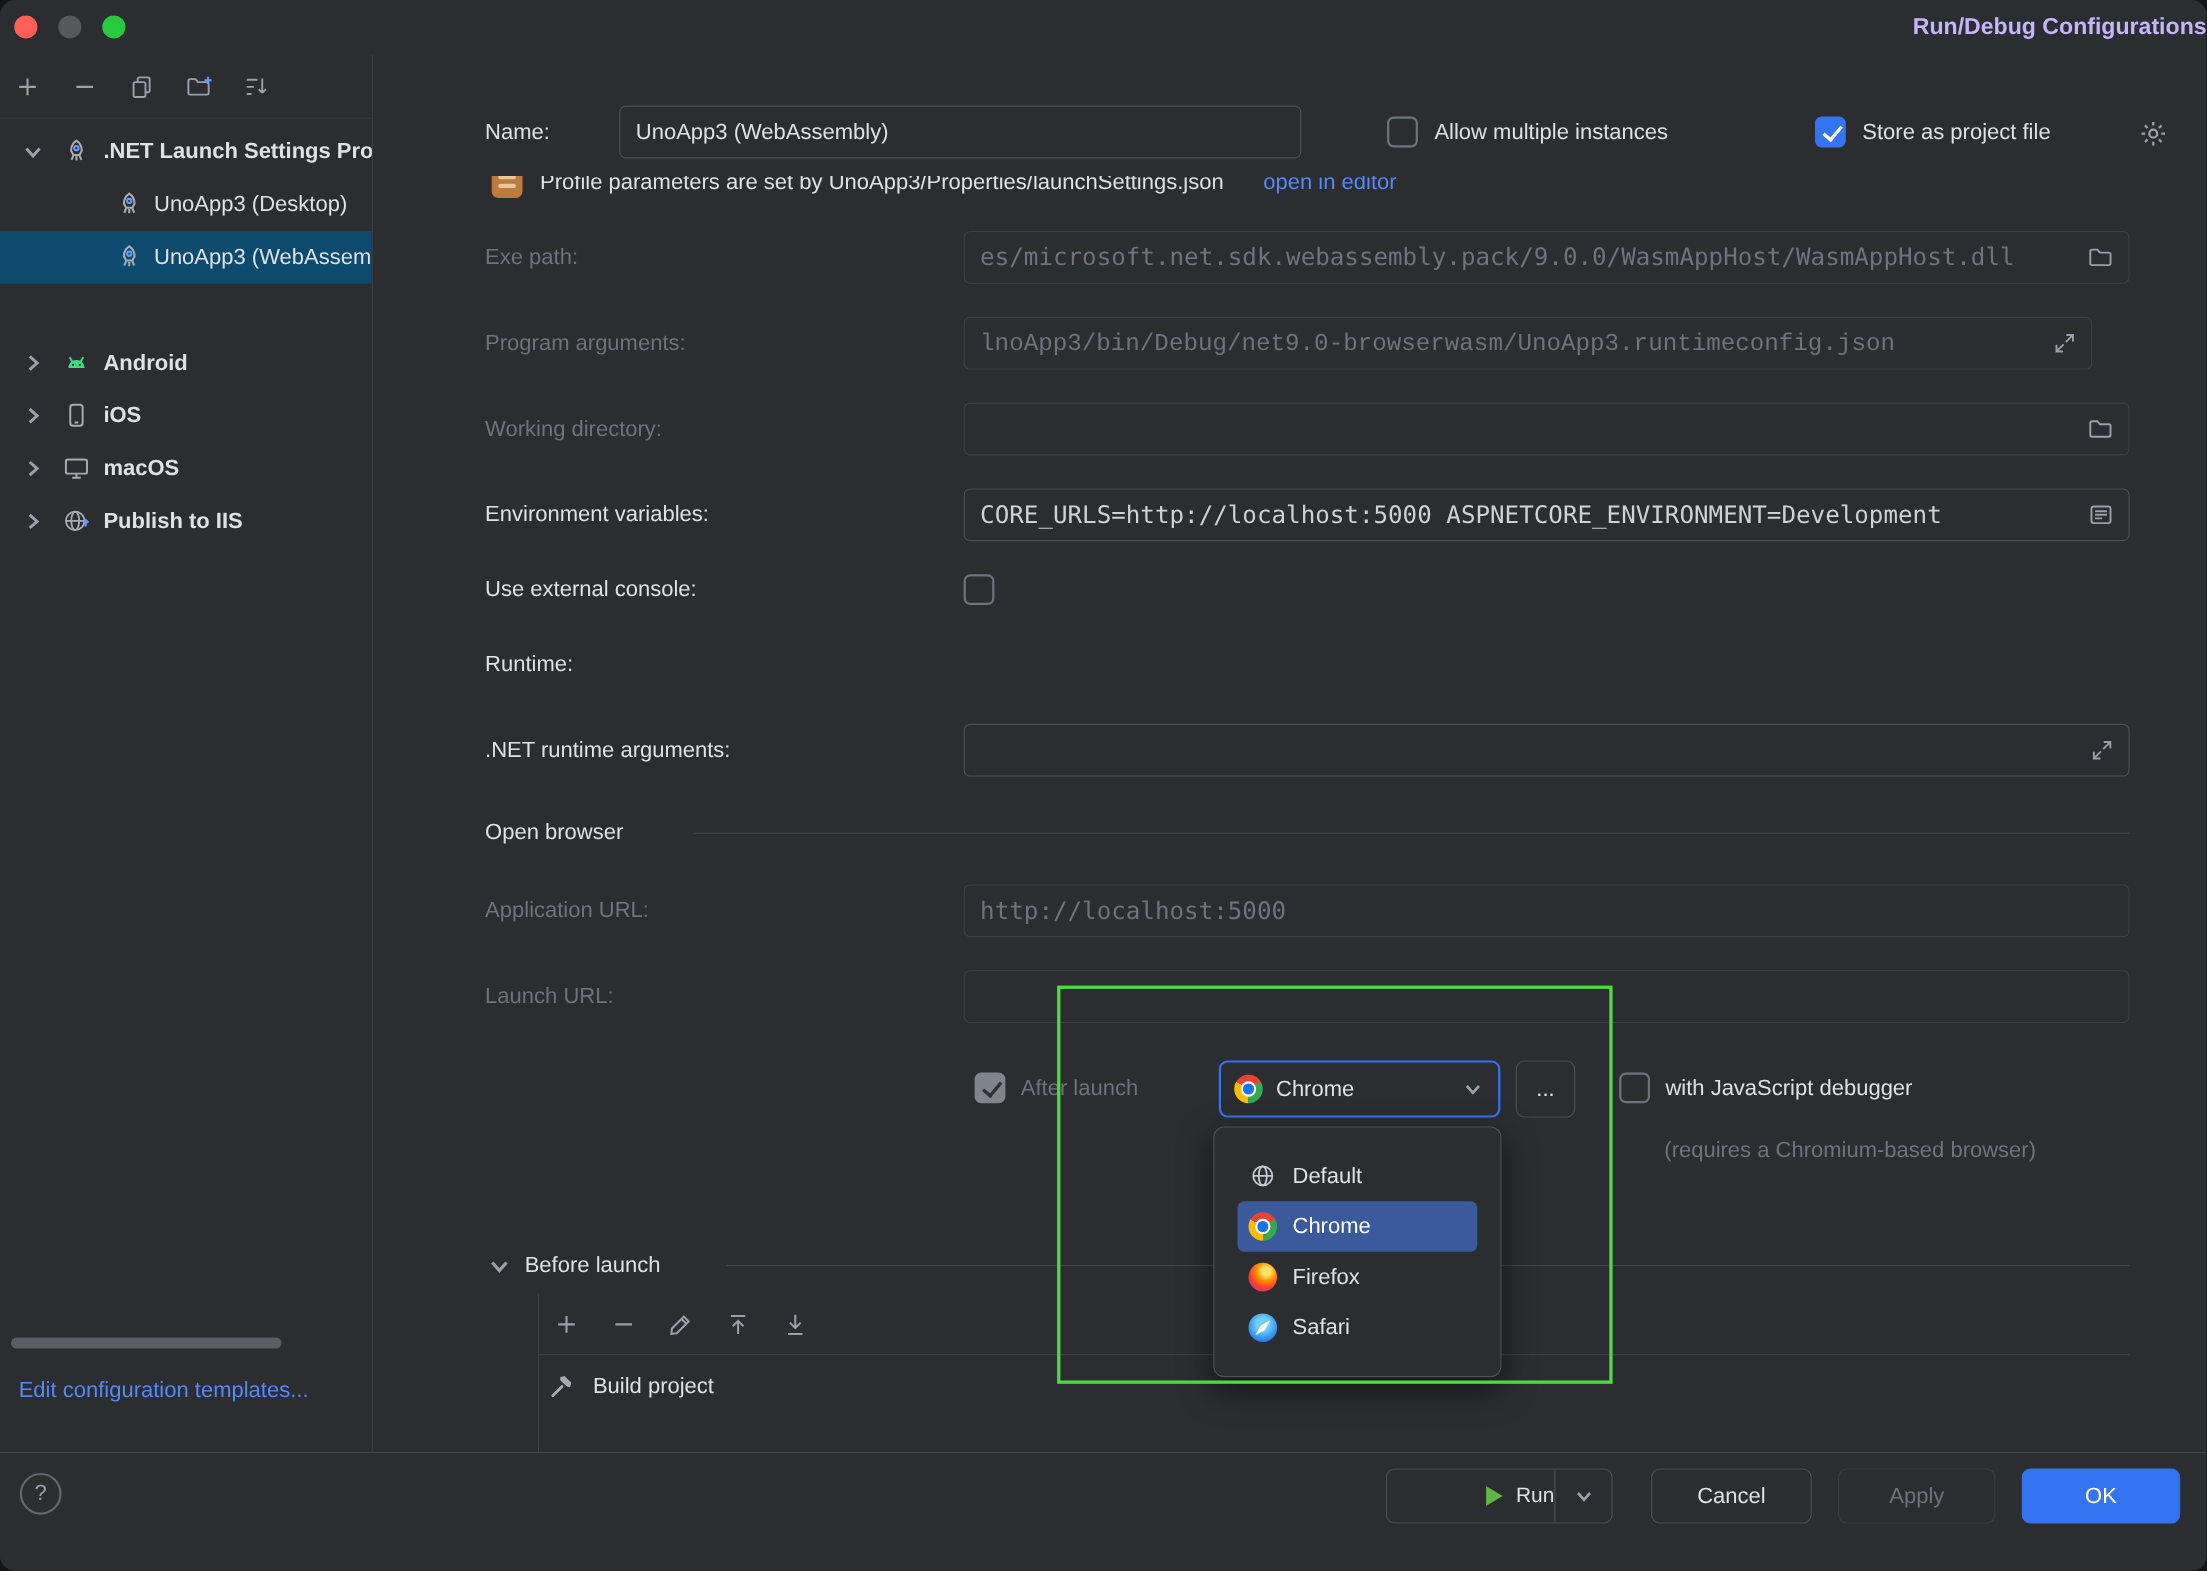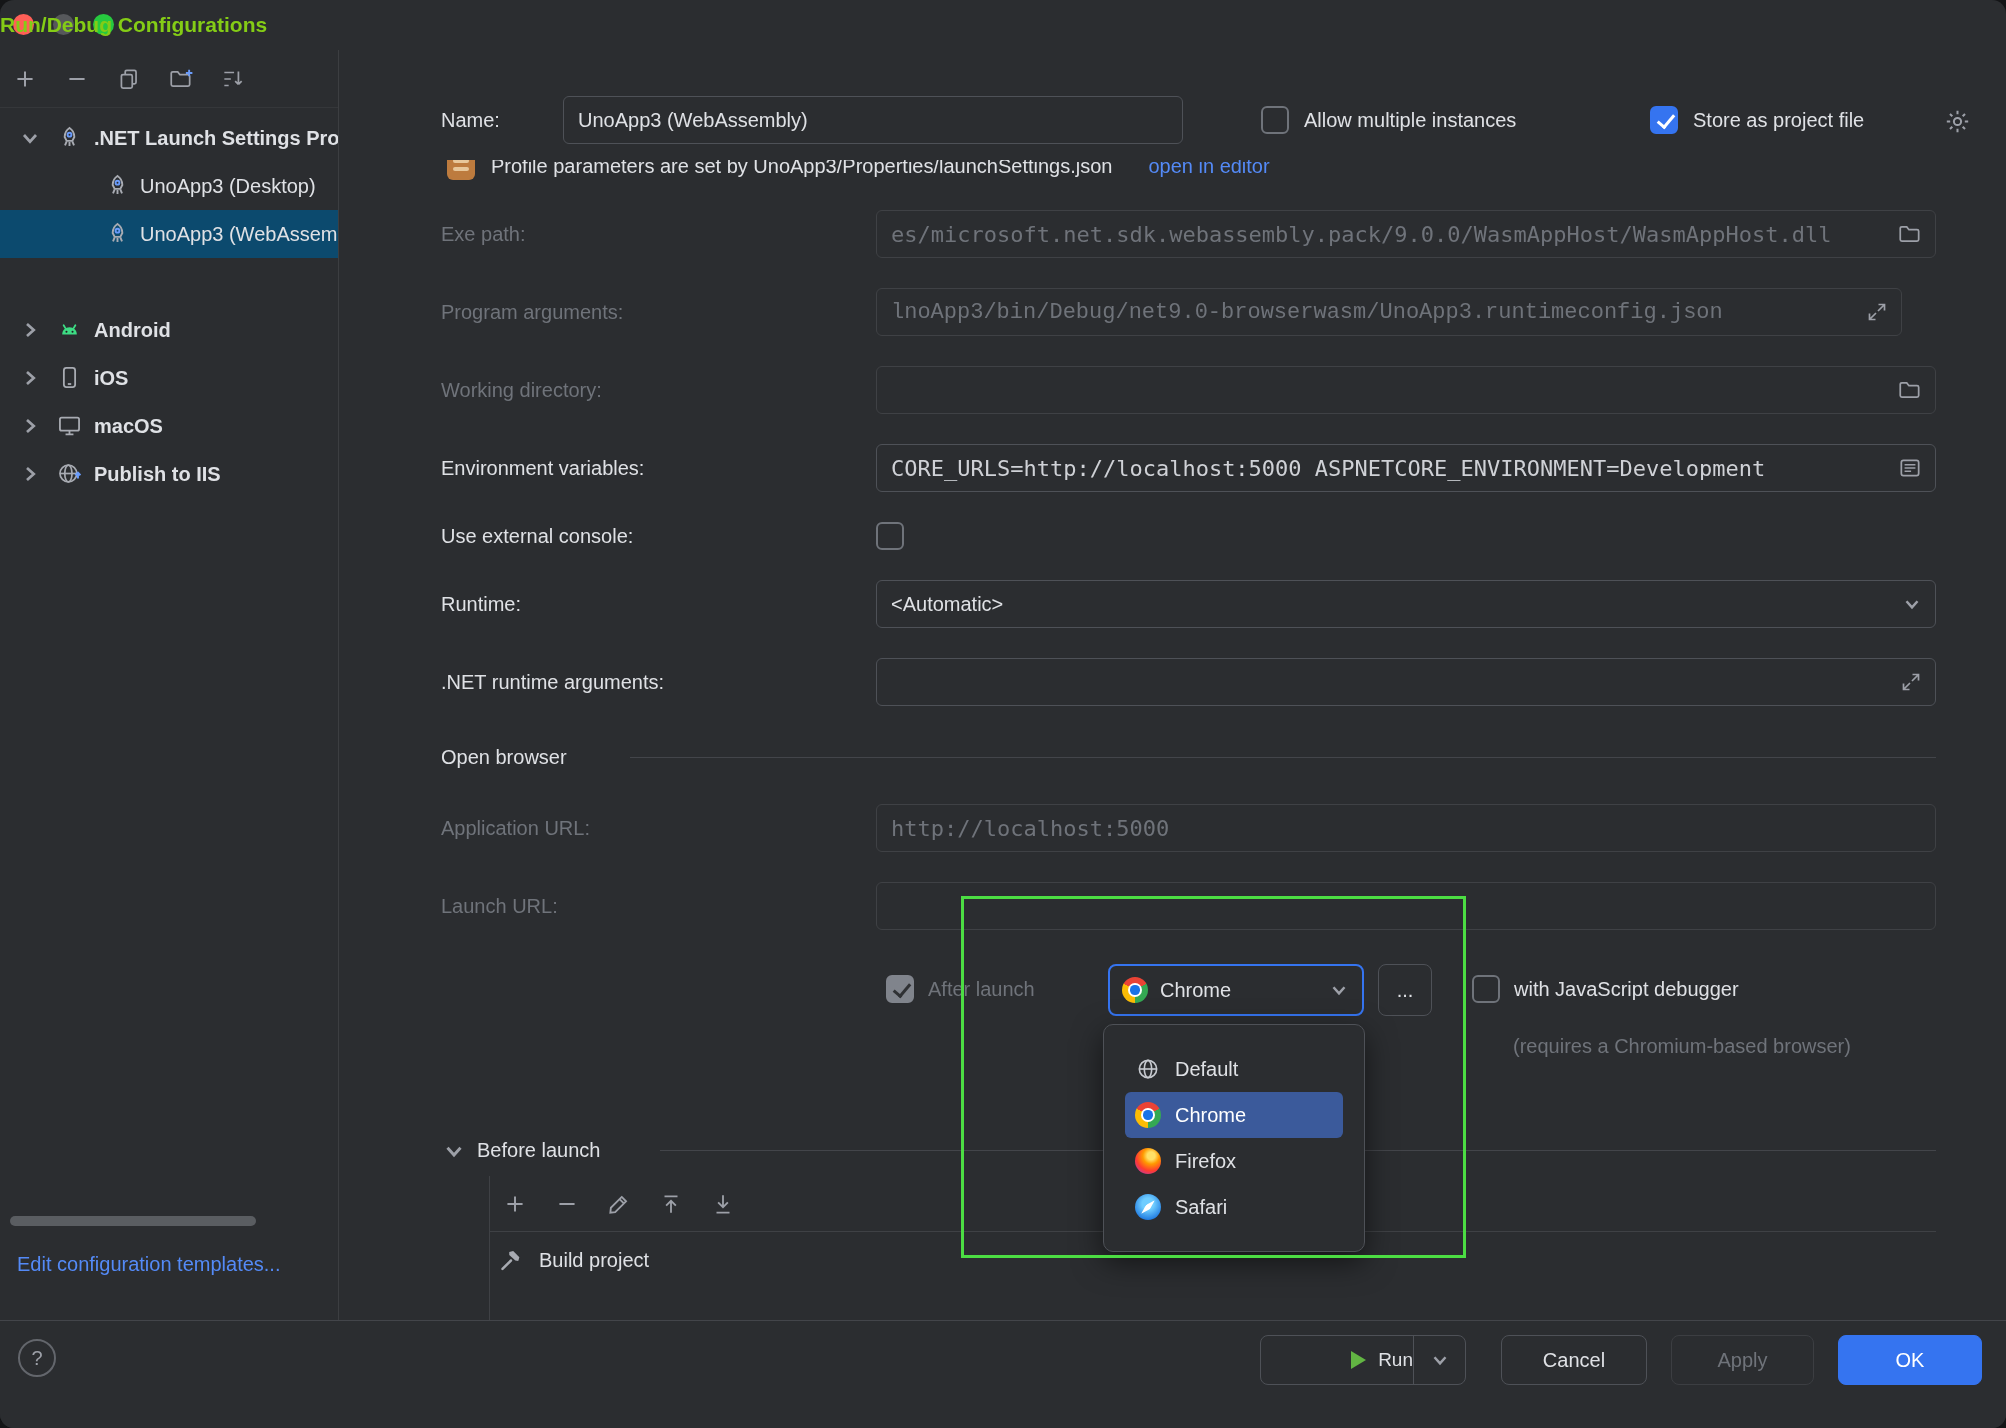--- a/index.html
+++ b/index.html
@@ -5,22 +5,22 @@
   *{margin:0;padding:0;box-sizing:border-box;}
   html,body{background:#141517;}
   .window{position:relative;width:2006px;height:1428px;background:#2b2d30;overflow:hidden;
     font-family:"Liberation Sans",sans-serif;color:#dfe1e5;border-radius:14px;}
   .abs{position:absolute;}
   svg{display:block;}
 
   
   .titlebar{position:absolute;left:0;top:0;width:100%;height:50px;}
   .light{position:absolute;top:14px;width:21px;height:21px;border-radius:50%;}
-  .title{position:absolute;left:0;top:0;width:100%;text-align:left;line-height:50px;
-    font-size:21px;font-weight:700;color:#84cc16;}
+  .title{position:absolute;left:0;top:0;width:100%;text-align:right;line-height:50px;
+    font-size:21px;font-weight:700;color:#c4b5fd;}
 
   
   .sidebar{position:absolute;left:0;top:50px;width:339px;height:1270px;border-right:1px solid #3c3e41;}
   .side-toolbar{position:absolute;left:0;top:0;width:100%;height:58px;display:flex;align-items:center;
     gap:26px;padding-left:12px;border-bottom:1px solid #35373a;}
   .trow{position:absolute;left:0;width:100%;height:48px;font-size:20px;white-space:nowrap;overflow:hidden;}
   .trow .chev{position:absolute;left:18px;top:12px;}
   .trow .ticon{position:absolute;top:10px;}
   .trow .tlabel{position:absolute;top:0;line-height:48px;}
   .trow.selected{background:#0c4a6e;}
@@ -312,28 +312,20 @@
           <rect x="4" y="5" width="16" height="14" rx="2"></rect>
           <path d="M7 9h10M7 12h10M7 15h6"></path>
         </svg>
       </span>
   </div>
 
   <div class="lbl" style="left:441px;top:512px;">Use external console:</div>
   <div class="cb" style="left:876px;top:522px;"></div>
 
   <div class="lbl" style="left:441px;top:580px;">Runtime:</div>
-  <div class="field sans" style="left:876px;top:580px;width:1060px;">
-    <span class="val">&lt;Automatic&gt;</span>
-    <span class="trail">
-        <svg width="22" height="22" viewBox="0 0 16 16">
-          <polyline points="4,6 8,10.5 12,6" fill="none" stroke="#9da0a8" stroke-width="1.8"></polyline>
-        </svg>
-      </span>
-  </div>
 
   <div class="lbl" style="left:441px;top:658px;">.NET runtime arguments:</div>
   <div class="field" style="left:876px;top:658px;width:1060px;">
     <span class="val"></span>
     <span class="trail">
         <svg width="24" height="24" viewBox="0 0 24 24" fill="none" stroke="#9da0a8" stroke-width="1.7">
           <path d="M13.5 4.5h6v6M10.5 19.5h-6v-6M19.5 4.5L13 11M4.5 19.5L11 13"></path>
         </svg>
       </span>
   </div>

